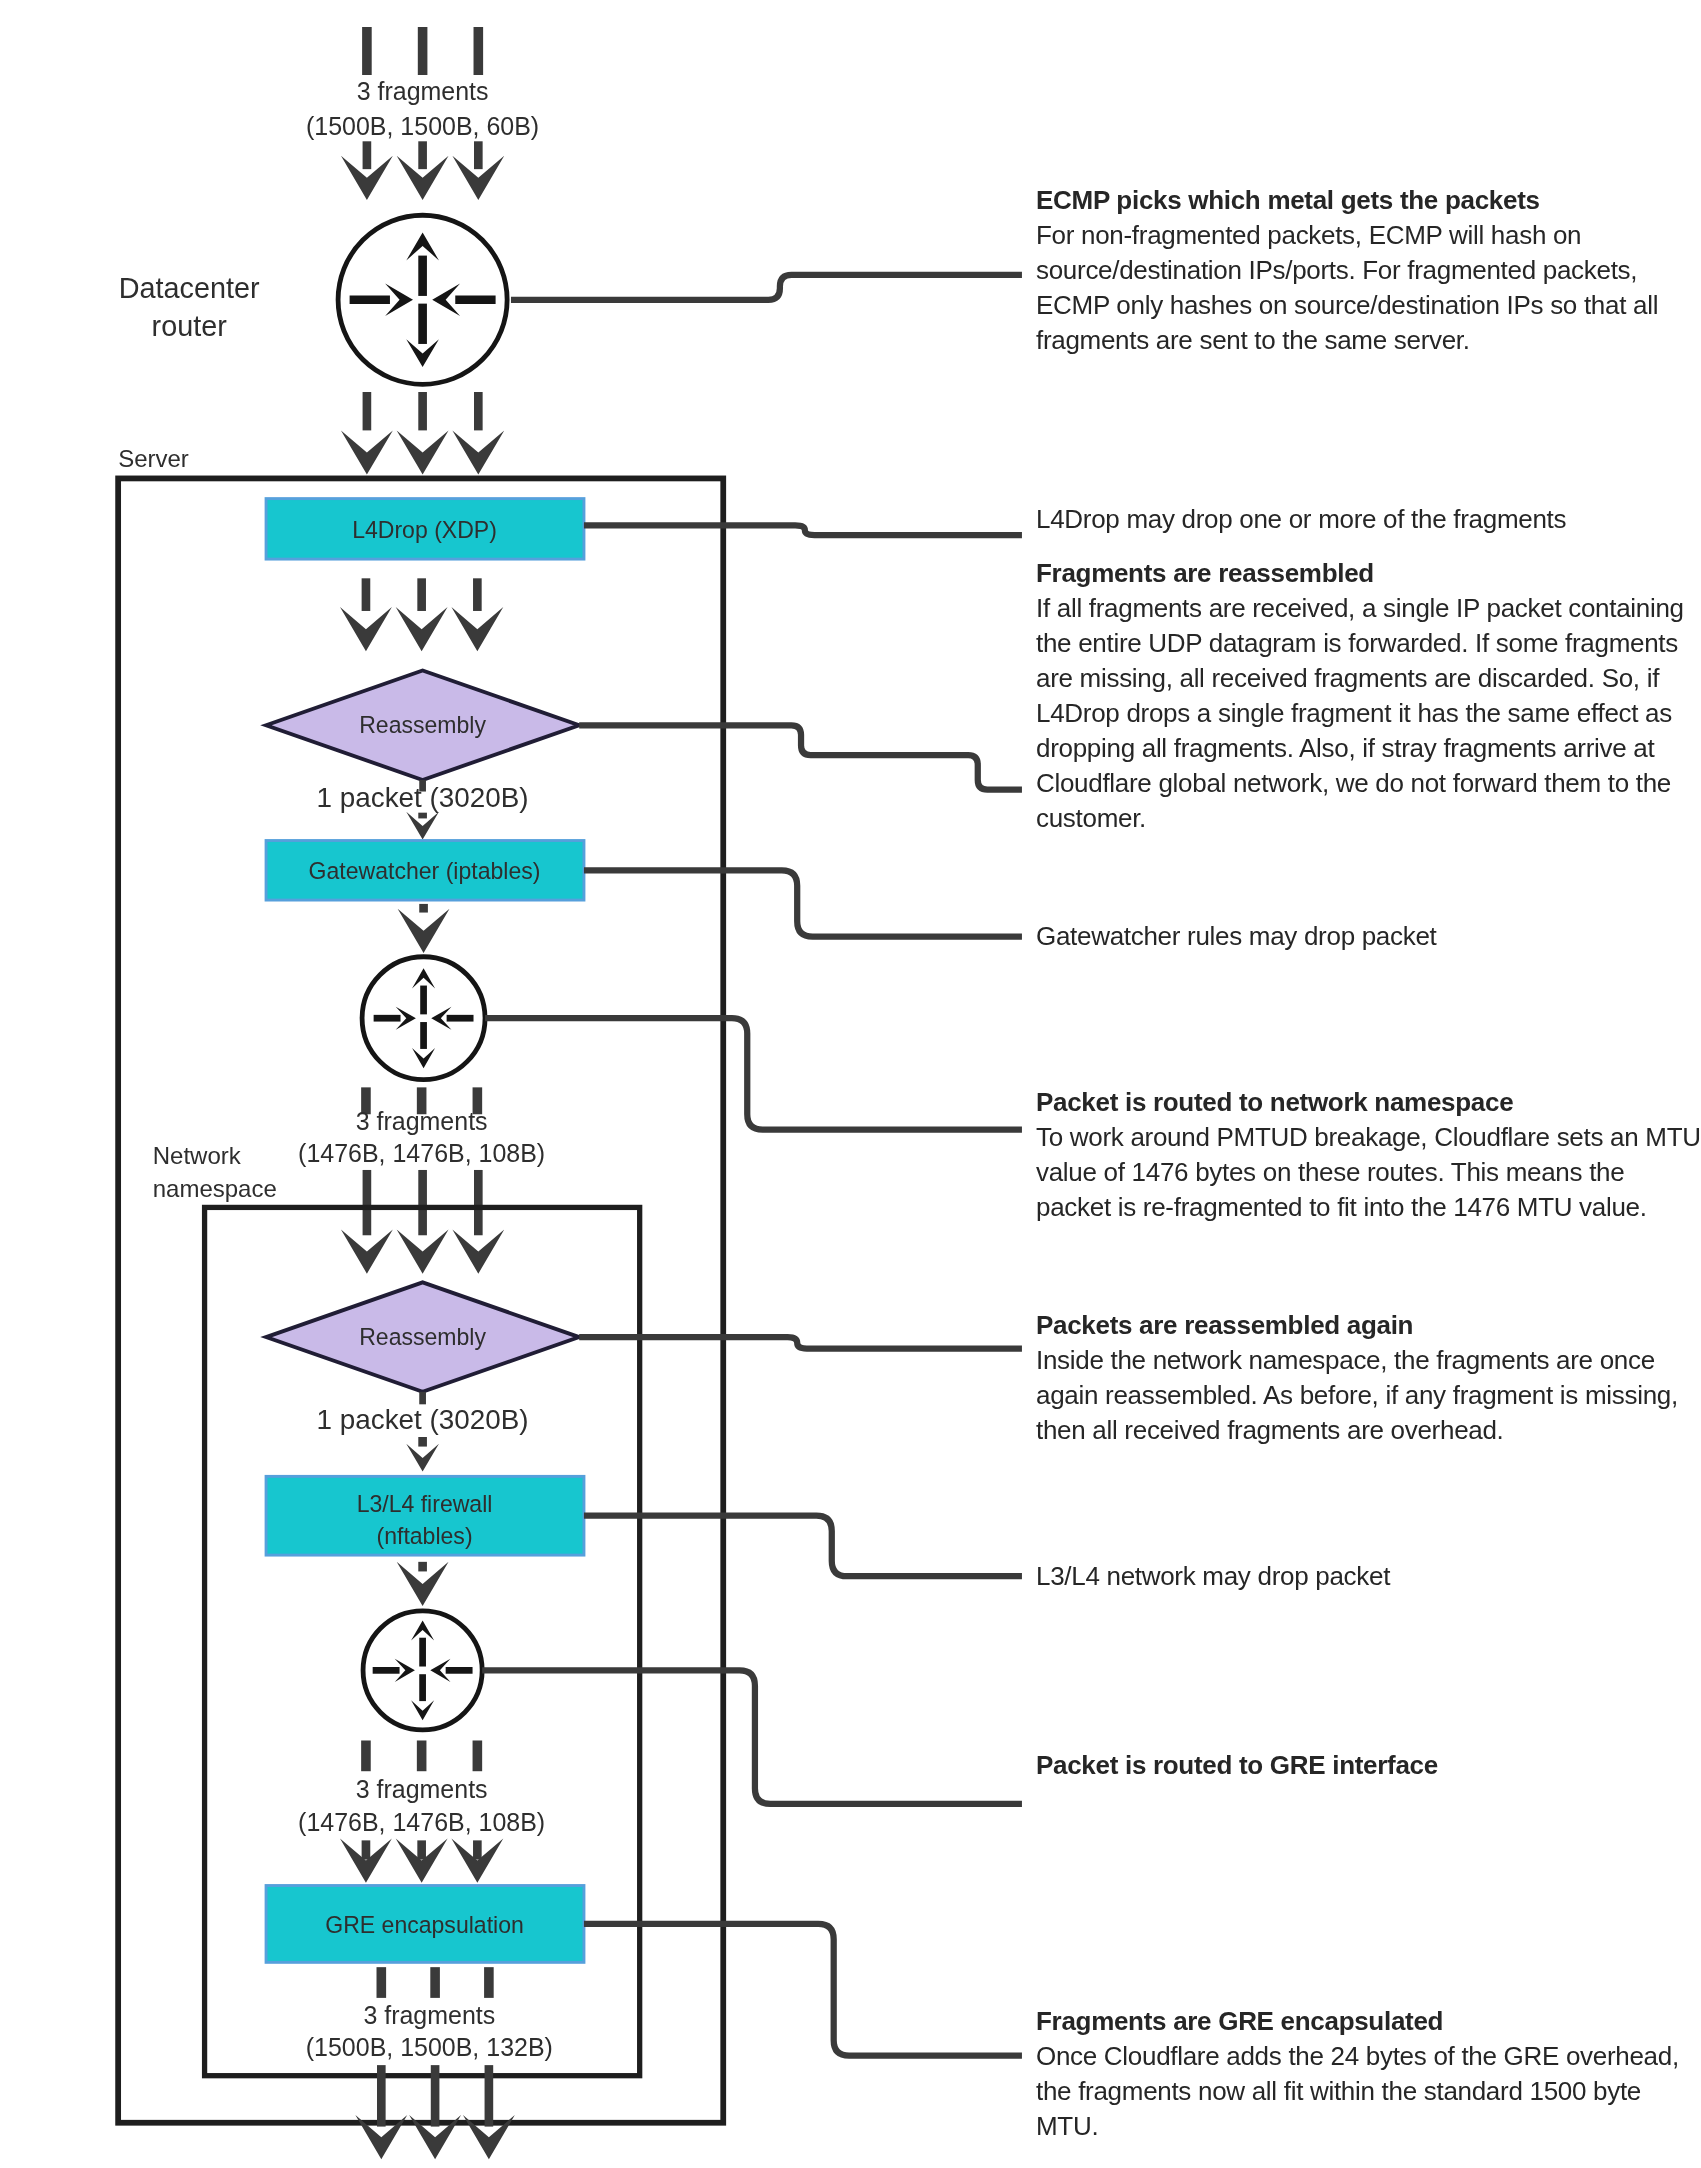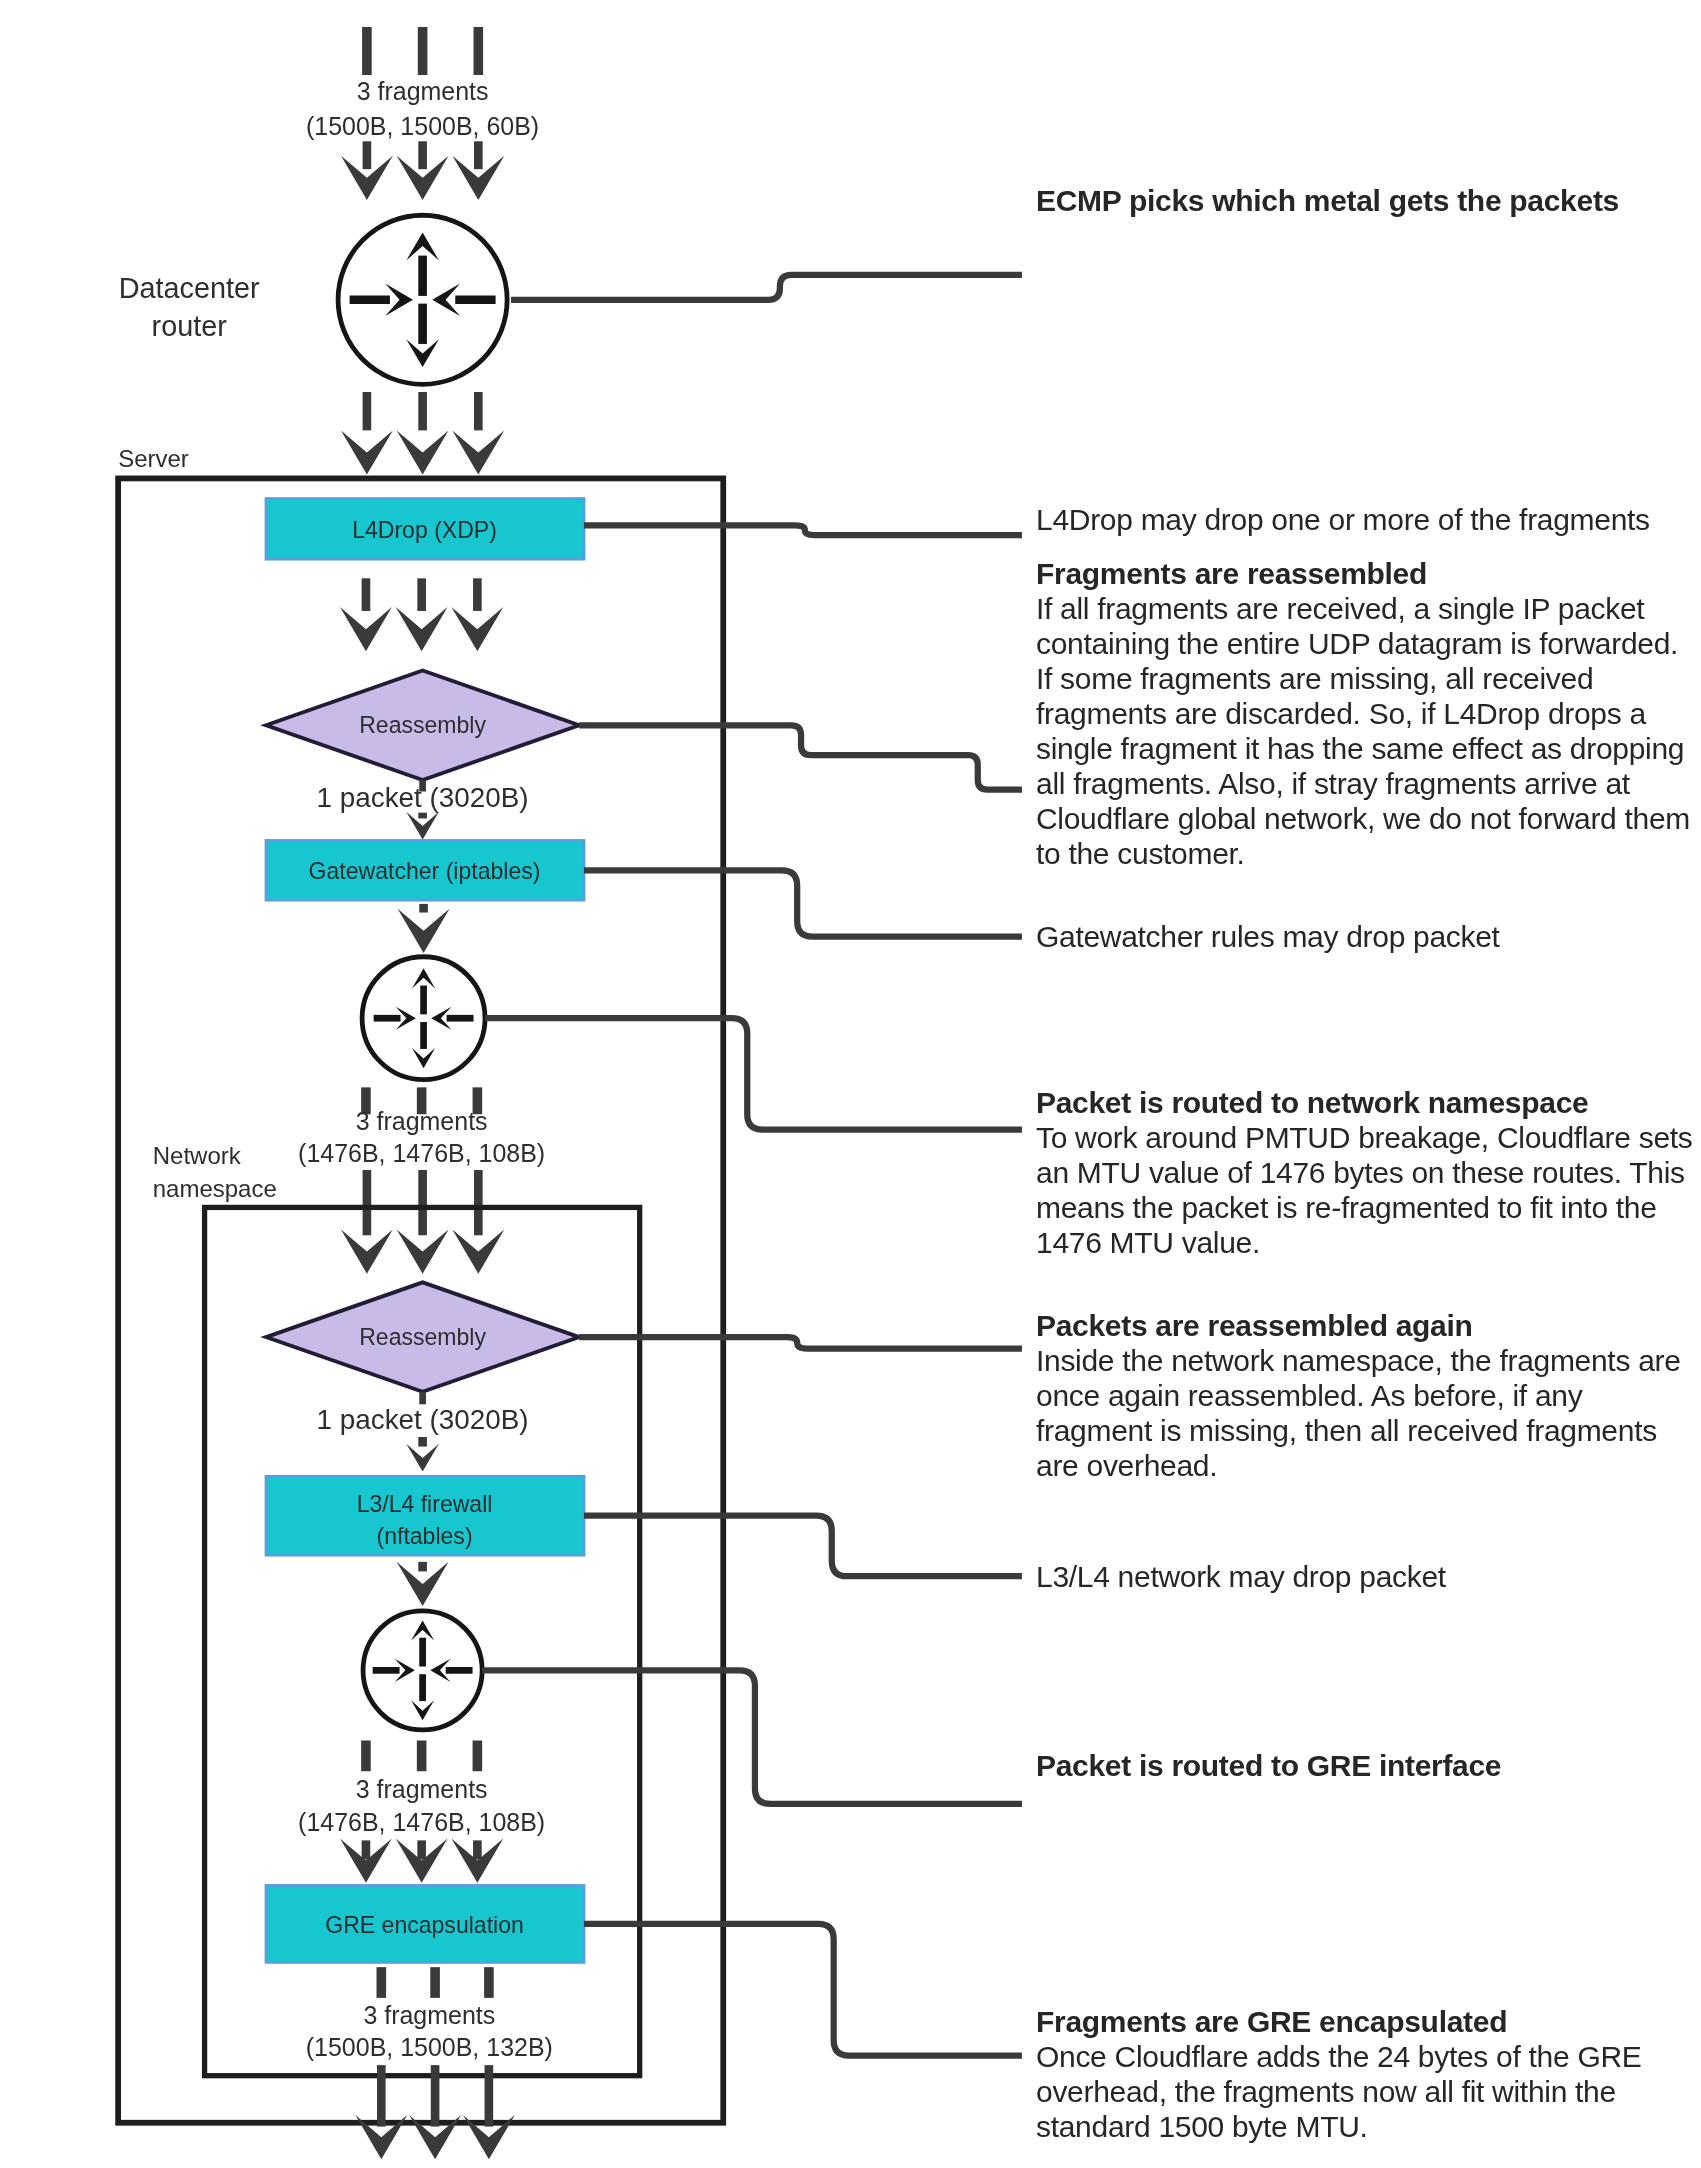--- a/index.html
+++ b/index.html
@@ -35,21 +35,21 @@
   text{fill:var(--text);}
   .mid{text-anchor:middle;}
   .t24{font-size:24px;}
   .t25{font-size:25px;}
   .t26{font-size:26px;}
   .t29{font-size:29px;}
   .t30{font-size:30px;}
   
   .note{
     position:absolute;left:1036px;width:665px;
-    font-size:30px;line-height:35px;letter-spacing:-0.3px;color:#262626;
+    font-size:26px;line-height:35px;letter-spacing:-0.3px;color:#262626;
   }
   .note .h{font-weight:bold;}
 </style>
 </head>
 <body>
 
 <div class="stage">
 
   <svg width="1701" height="2168" viewBox="0 0 1771 2257">
     <defs>
@@ -236,20 +236,21 @@
       <line class="arr" x1="453" y1="2150" x2="453" y2="2214"></line>
       <line class="arr" x1="509" y1="2150" x2="509" y2="2214"></line>
       <use href="#ah-l" class="head" transform="translate(397,2248)"></use>
       <use href="#ah-l" class="head" transform="translate(453,2248)"></use>
       <use href="#ah-l" class="head" transform="translate(509,2248)"></use>
     </g>
   </svg>
 
   <div class="note" style="top:183px">
     <div class="h">ECMP picks which metal gets the packets</div>
+    <div>For non-fragmented packets, ECMP will hash on source/destination IPs/ports. For fragmented packets, ECMP only hashes on source/destination IPs so that all fragments are sent to the same server.</div>
   </div>
 
   <div class="note h" style="top:502px">L4Drop may drop one or more of the fragments</div>
 
   <div class="note" style="top:556px">
     <div class="h">Fragments are reassembled</div>
     <div>If all fragments are received, a single IP packet containing the entire UDP datagram is forwarded. If some fragments are missing, all received fragments are discarded. So, if L4Drop drops a single fragment it has the same effect as dropping all fragments. Also, if stray fragments arrive at Cloudflare global network, we do not forward them to the customer.</div>
   </div>
 
   <div class="note h" style="top:919px">Gatewatcher rules may drop packet</div>

